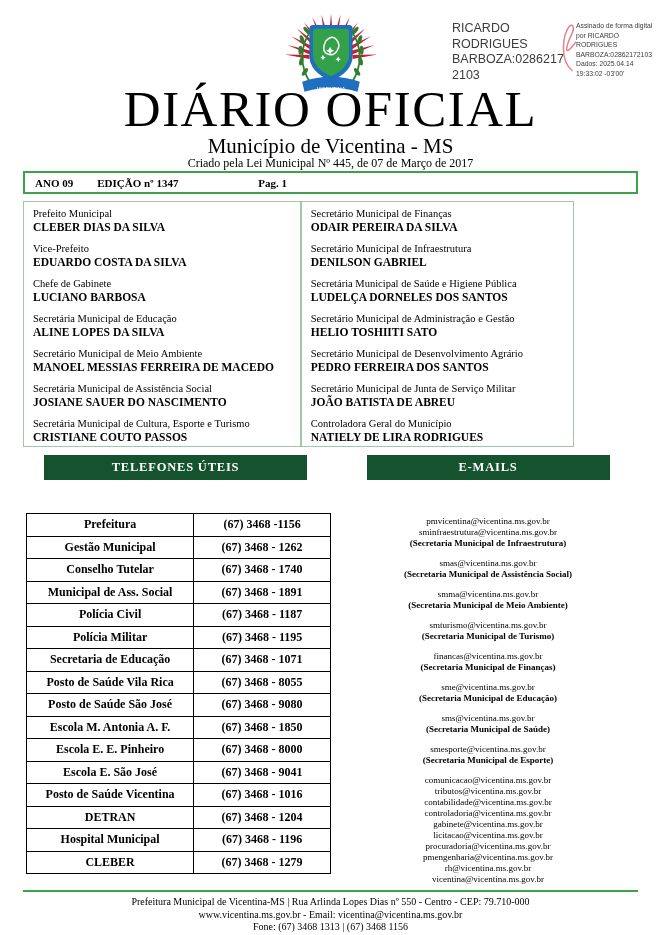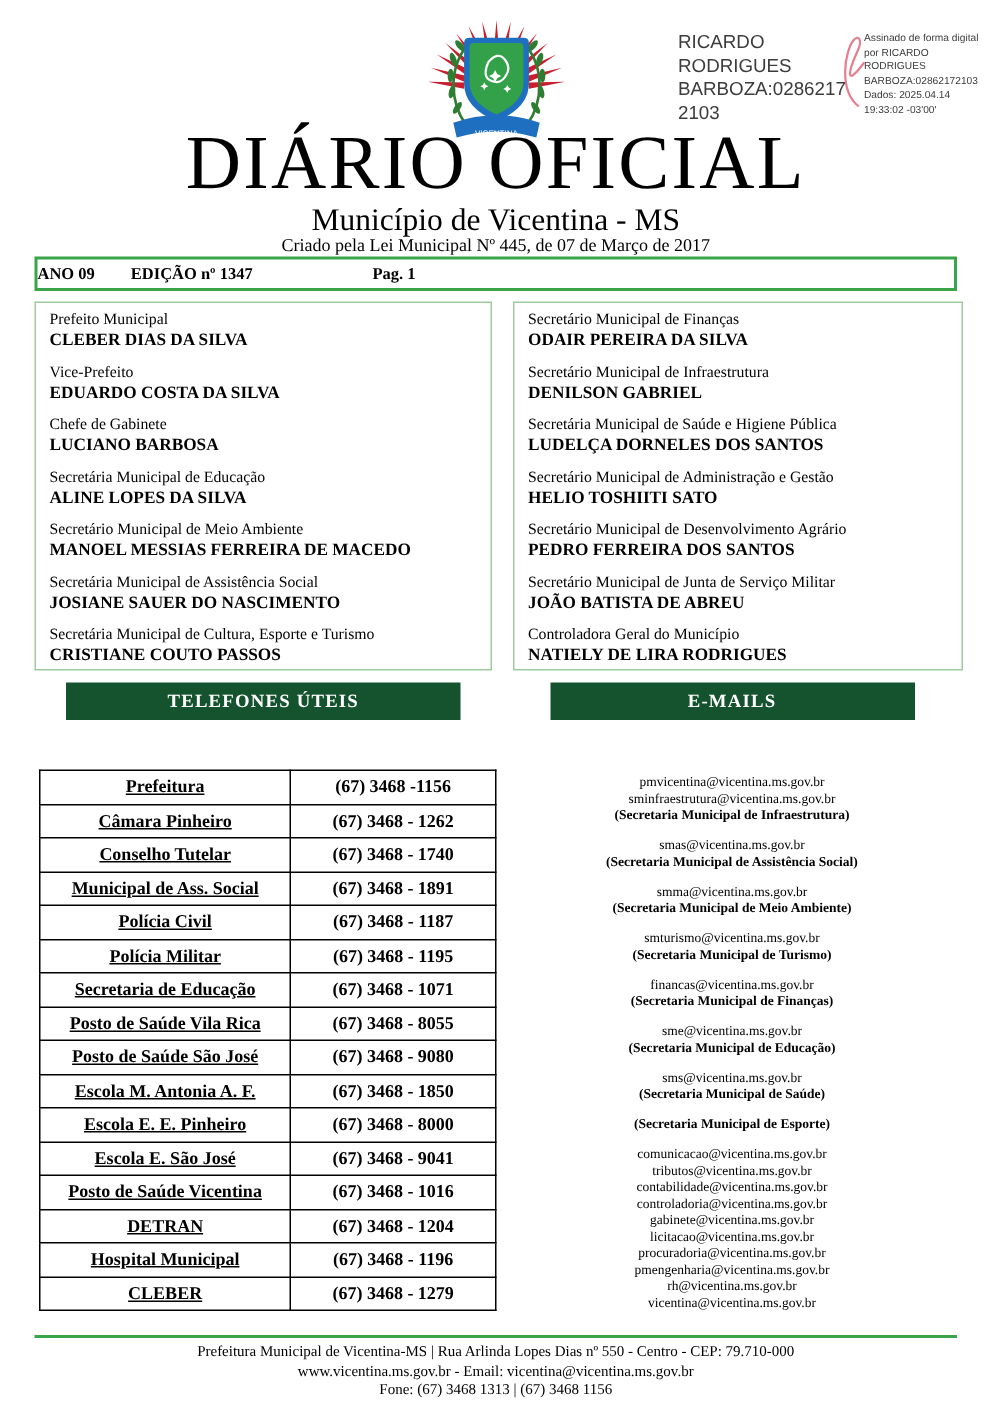--- a/index.html
+++ b/index.html
@@ -18,26 +18,26 @@
   .sig-details { font-size:6.8px; line-height:9.6px; white-space:pre-line; }
   .gazette-title { position:absolute; top:84px; left:0; width:100%; text-align:center;
     font-size:51px; line-height:1.0; letter-spacing:1.5px; font-weight:500; }
   .municipality { position:absolute; top:135px; left:0; width:100%; text-align:center;
     font-size:21px; line-height:22px; }
   .tagline { position:absolute; top:157px; left:0; width:100%; text-align:center;
     font-size:12px; line-height:13px; }
   
   .edition-bar { position:absolute; left:23px; top:171px; width:615px; height:23px;
     border:2px solid #3BA44A; box-sizing:border-box; display:flex; align-items:center;
-    font-weight:bold; font-size:11px; padding:0 0; }
+    font-weight:bold; font-size:11px; padding:0 10px; }
   .edition-left { display:flex; gap:24px; width:210px; }
   .edition-date { flex:1; text-align:center; }
   .edition-page { width:42px; text-align:right; }
   
-  .officials-row { position:absolute; left:23px; top:201px; width:619px;
+  .officials-row { position:absolute; left:23px; top:201px; width:551px;
     display:flex; justify-content:space-between; }
   .officials-box { border:1.5px solid #9FC99F; box-sizing:border-box; height:246px;
     padding:6px 9px; }
   .officials-box.left { width:305px; }
   .officials-box.right { width:300px; }
   .official-entry { margin-bottom:9px; }
   .official-role { font-size:10.5px; line-height:12.5px; }
   .official-name { font-size:11.5px; line-height:13.5px; font-weight:bold; }
   
   .bars-row { position:absolute; left:23px; top:455px; width:615px;
@@ -45,21 +45,21 @@
   .bar-slot { display:flex; justify-content:center; }
   .bar-slot.left { width:305px; } .bar-slot.right { width:300px; }
   .bar-green { background:#14532d; color:#fff; font-weight:bold; font-size:12.5px;
     letter-spacing:0.8px; text-align:center; height:25px; line-height:25px; }
   .bar-green.phones { width:263px; } .bar-green.mails { width:243px; }
   
   .phone-table-wrap { position:absolute; left:26px; top:513px; width:308px; }
   table.phones { border-collapse:collapse; width:305px; }
   table.phones td { border:1.5px solid #000; font-weight:bold; font-size:12px;
     text-align:center; vertical-align:middle; height:21.5px; padding:0 2px; }
-  td.col-name { width:55%;text-decoration:underline; } td.col-num { width:45%; }
+  td.col-name { width:55%; } td.col-num { width:45%; }
   
   .emails-col { position:absolute; left:338px; top:516px; width:300px;
     text-align:center; font-size:9px; }
   .email-group { margin-bottom:9px; }
   .email-line { line-height:11px; }
   .email-label { line-height:11px; font-weight:bold; }
   .email-final div { line-height:11px; }
   
   .footer { position:absolute; left:23px; top:890px; width:615px; text-align:center;
     font-size:10px; line-height:12.5px; }
@@ -235,21 +235,21 @@
   <div class="phone-table-wrap">
     <table class="phones">
       <tbody>
 
           <tr>
             <td class="col-name">Prefeitura</td>
             <td class="col-num">(67) 3468 -1156</td>
           </tr>
 
           <tr>
-            <td class="col-name">Câmara Pinheiro</td>
+            <td class="col-name">Gestão Municipal</td>
             <td class="col-num">(67) 3468 - 1262</td>
           </tr>
 
           <tr>
             <td class="col-name">Conselho Tutelar</td>
             <td class="col-num">(67) 3468 - 1740</td>
           </tr>
 
           <tr>
             <td class="col-name">Municipal de Ass. Social</td>
@@ -343,20 +343,21 @@
     </div>
     <div class="email-group">
       <div class="email-line">sme@vicentina.ms.gov.br</div>
       <div class="email-label">(Secretaria Municipal de Educação)</div>
     </div>
     <div class="email-group">
       <div class="email-line">sms@vicentina.ms.gov.br</div>
       <div class="email-label">(Secretaria Municipal de Saúde)</div>
     </div>
     <div class="email-group">
+      <div class="email-line">smesporte@vicentina.ms.gov.br</div>
       <div class="email-label">(Secretaria Municipal de Esporte)</div>
     </div>
     <div class="email-final">
 
         <div>comunicacao@vicentina.ms.gov.br</div>
 
         <div>tributos@vicentina.ms.gov.br</div>
 
         <div>contabilidade@vicentina.ms.gov.br</div>
 

